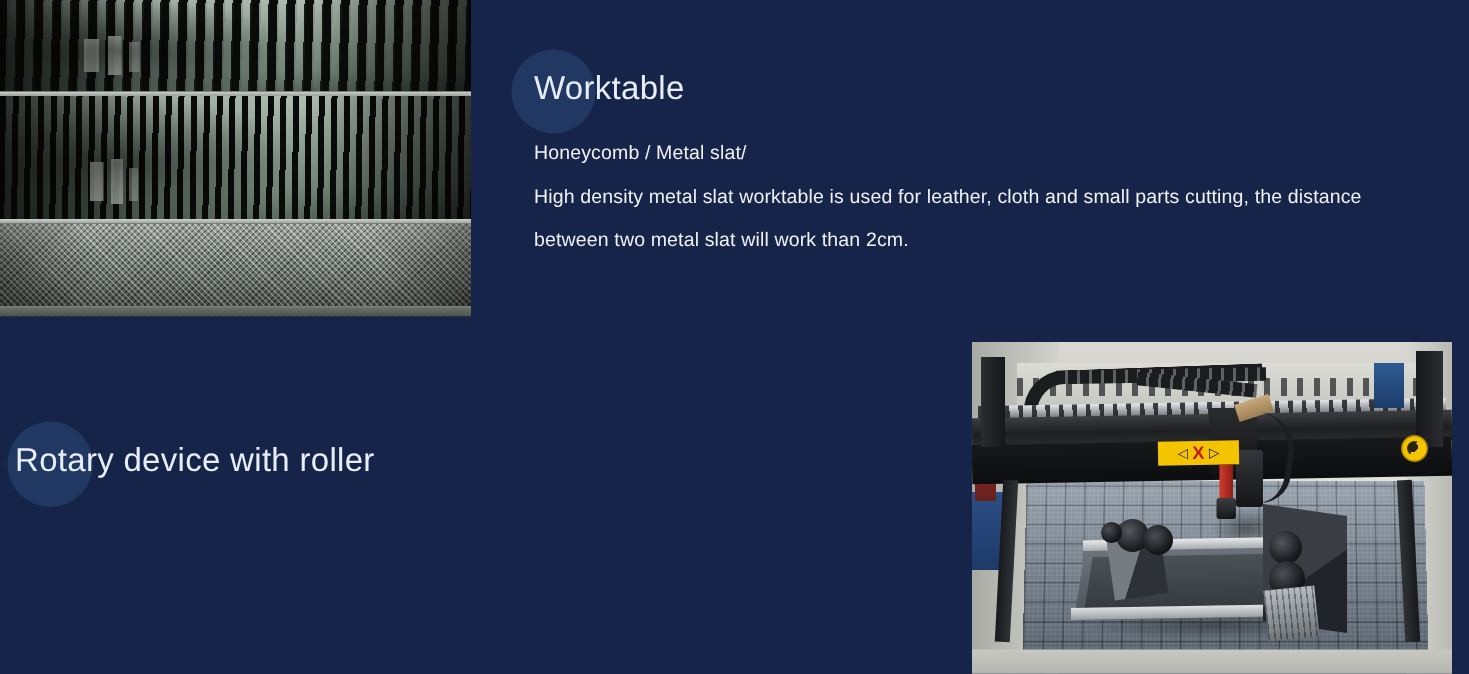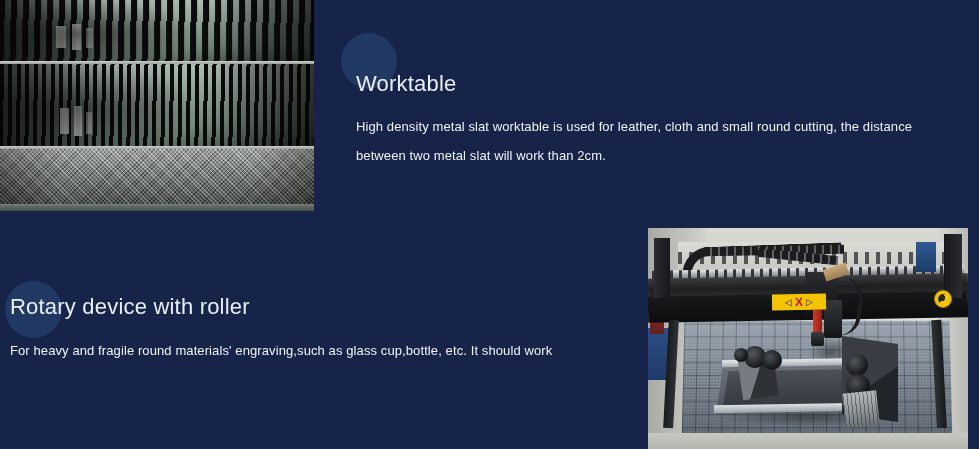--- a/index.html
+++ b/index.html
@@ -19,21 +19,21 @@
     position: absolute;
     border-radius: 50%;
     background: #203862;
     z-index: 1;
   }
   #circle-worktable { left: 341px; top: 33px; width: 56px; height: 56px; }
   #circle-rotary   { left: 5px;   top: 281px; width: 57px; height: 57px; }
 
   
   .text-block { position: absolute; z-index: 2; }
-  #block-worktable { left: 356px; top: 44px; width: 610px; margin-top: 25px; }
+  #block-worktable { left: 356px; top: 44px; width: 610px; }
   #block-rotary    { left: 10px;  top: 292px; width: 600px; }
 
   .section-heading {
     font-size: 22px;
     font-weight: 400;
     color: #e8eef8;
     letter-spacing: .2px;
     line-height: 30px;
     white-space: nowrap;
   }
@@ -476,25 +476,25 @@
     <div class="m-layer" id="rot-motor">
       <div id="rot-motor-fins"></div>
     </div>
 
     <div class="m-layer" id="m-floor"></div>
   </div>
 
   <div class="text-block" id="block-worktable">
     <div class="section-heading">Worktable</div>
     <div class="body-wrap">
-      <div class="body-line">High density metal slat worktable is used for leather, cloth and small round cutting, the distance</div>
+      <div class="body-line">Honeycomb / Metal slat/</div>
+      <div class="body-line">High density metal slat worktable is used for leather, cloth and small parts cutting, the distance</div>
       <div class="body-line">between two metal slat will work than 2cm.</div>
     </div>
   </div>
 
   <div class="text-block" id="block-rotary">
     <div class="section-heading">Rotary device with roller</div>
     <div class="body-wrap">
-      <div class="body-line">For heavy and fragile round materials' engraving,such as glass cup,bottle, etc. It should work</div>
     </div>
   </div>
 
 </div>
 
 </body></html>

